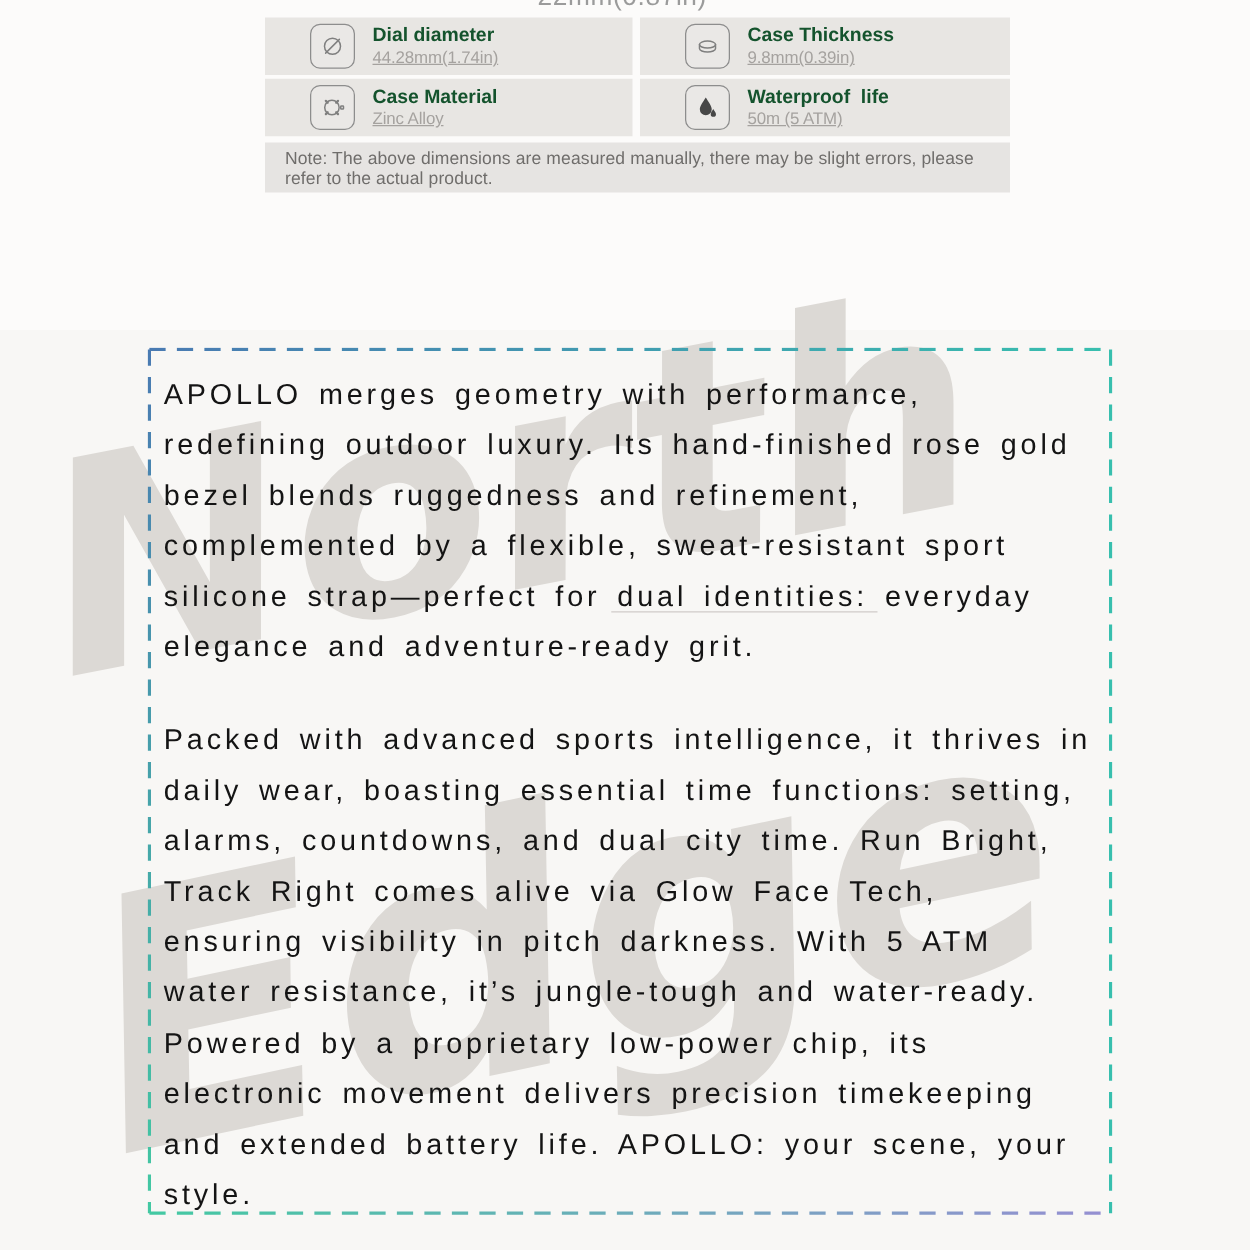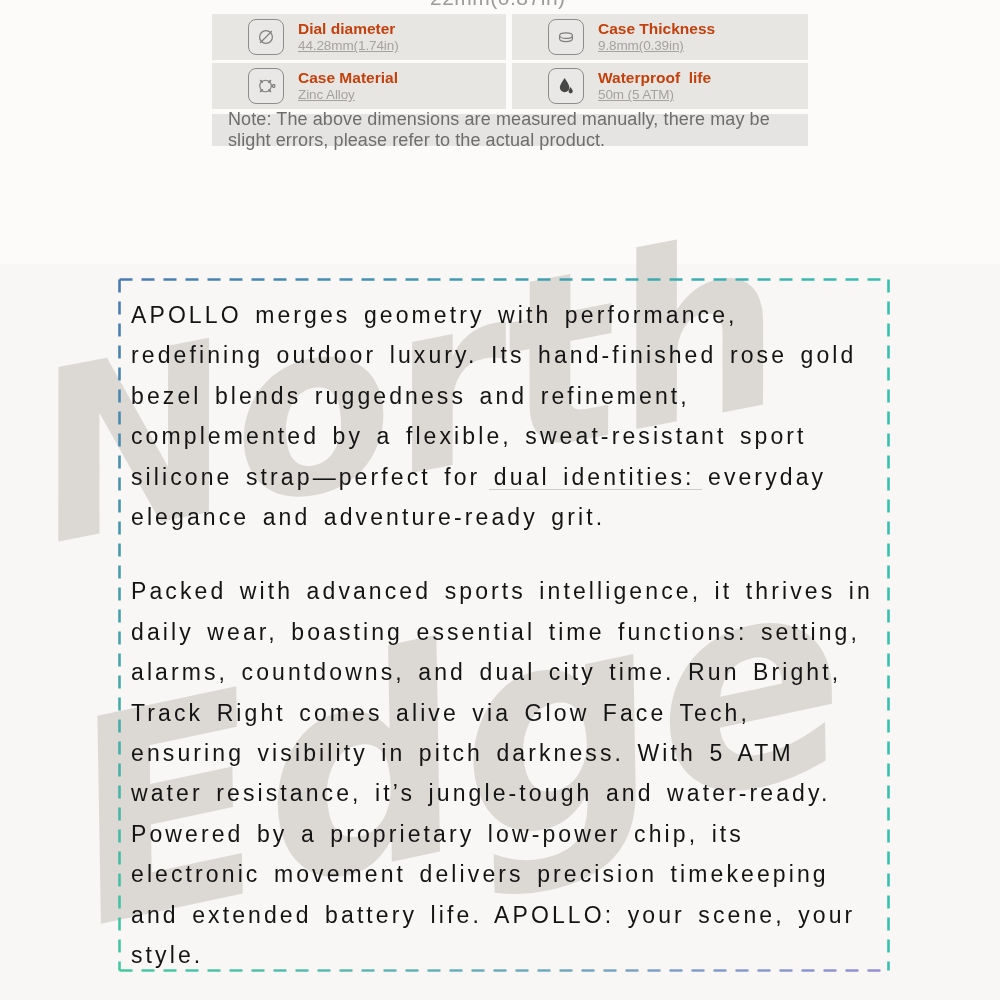--- a/index.html
+++ b/index.html
@@ -19,26 +19,26 @@
   .spec-cell{
     height:46px;background:#e8e6e3;display:flex;align-items:center;
     padding-left:36px;box-sizing:border-box;
   }
   .icon-box{
     width:34px;height:34px;flex:0 0 34px;border:1.4px solid #8d8d8d;border-radius:8px;
     display:flex;align-items:center;justify-content:center;margin-right:14px;background:#eae8e6;
   }
   .icon-box svg{stroke:#7f7f7f;fill:none;stroke-width:1.3;stroke-linecap:round;stroke-linejoin:round;}
   .cell-text{display:flex;flex-direction:column;gap:1px;min-width:0;}
-  .cell-label{font-size:15.5px;font-weight:700;color:#c2410c;white-space:pre;line-height:1.1;}
+  .cell-label{font-size:15.5px;font-weight:700;color:#14532d;white-space:pre;line-height:1.1;}
   .cell-value{font-size:13.5px;color:#a5a29f;white-space:nowrap;line-height:1.15;letter-spacing:-0.1px;text-decoration:underline;}
   .note-bar{
-    margin-top:5px;height:32px;background:#e6e4e2;display:flex;align-items:center;
+    margin-top:5px;height:40px;background:#e6e4e2;display:flex;align-items:center;
     padding-left:16px;box-sizing:border-box;
-    font-size:18px;color:#6f6d6b;letter-spacing:.1px;
+    font-size:14px;color:#6f6d6b;letter-spacing:.1px;
   }
   
   .watermark{position:absolute;left:0;top:0;width:1000px;height:1000px;z-index:0;pointer-events:none;}
   .wm-line{
     position:absolute;font-family:"DejaVu Sans", sans-serif;font-style:italic;font-weight:bold;
     color:#dcd9d5;line-height:1;white-space:nowrap;transform-origin:left center;
   }
   .wm-north{left:38px;top:345px;font-size:235px;transform:rotate(-11deg);}
   .wm-edge{left:75px;top:690px;font-size:280px;transform:rotate(-12deg);}
   

